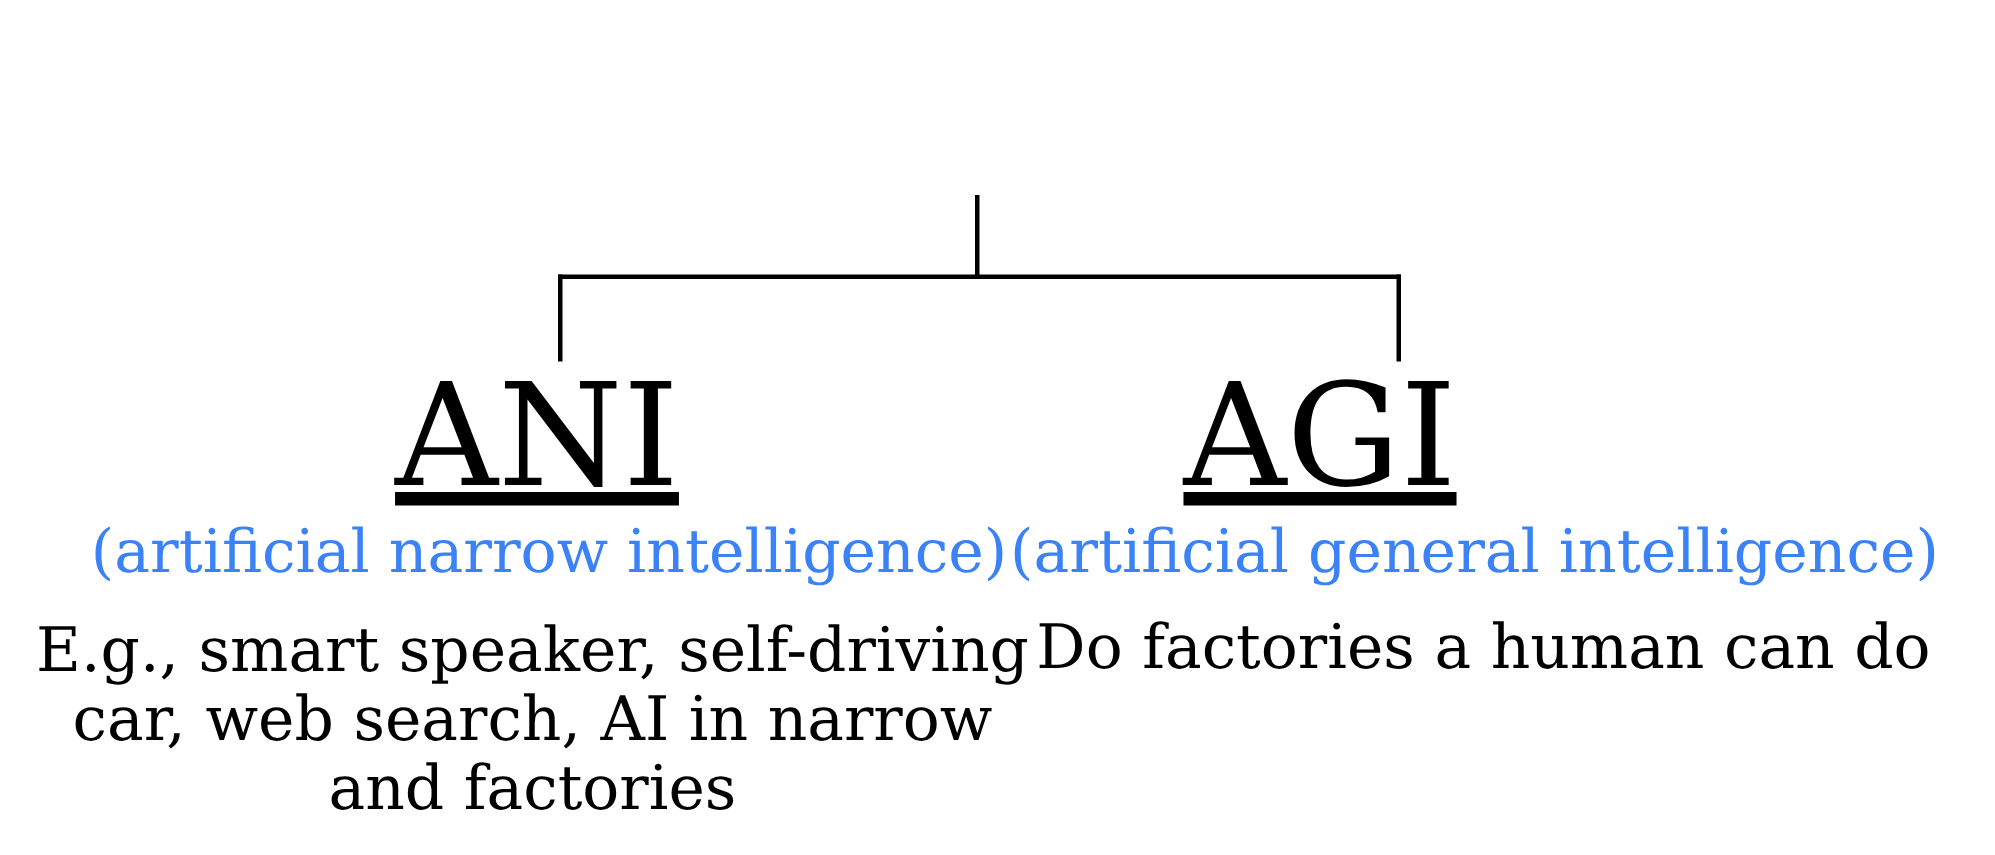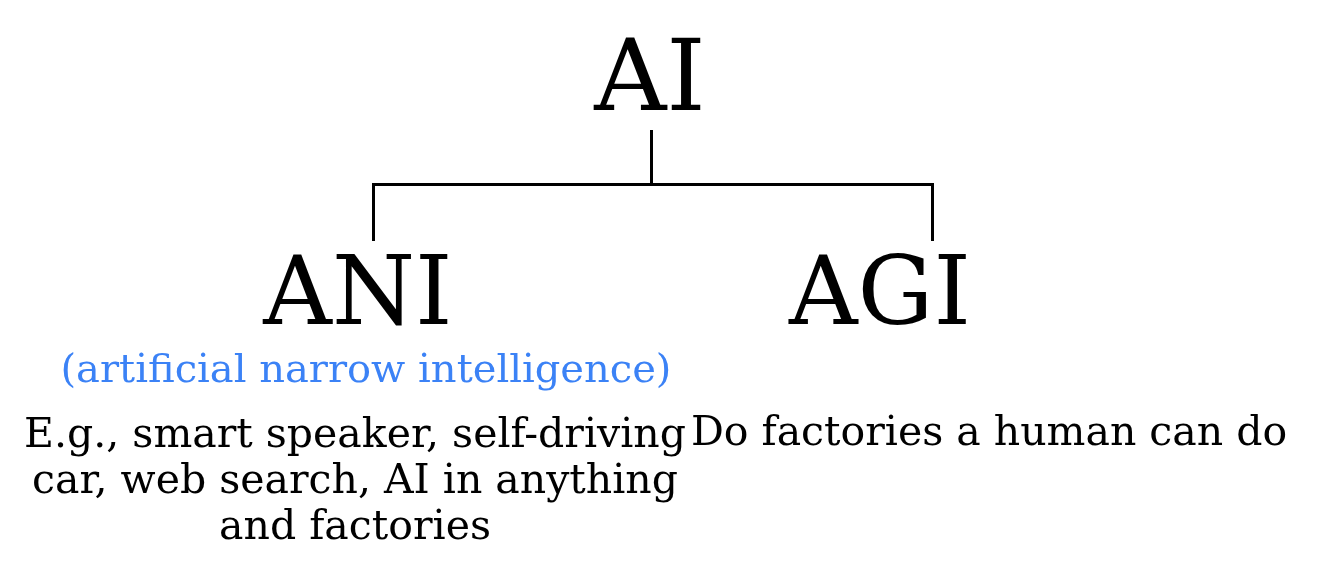--- a/index.html
+++ b/index.html
@@ -24,20 +24,21 @@
     color: #000000;
   }
   .root-label {
     top: 26px;
     left: 650px;
     font-size: 100px;
   }
   .child-label {
     top: 244px;
     font-size: 95px;
+    text-decoration: underline;
   }
   .child-label.left  { left: 358px; }
   .child-label.right { left: 880px; }
   .subtitle {
     position: absolute;
     top: 348px;
     transform: translateX(-50%);
     font-size: 40px;
     line-height: 1;
     white-space: nowrap;
@@ -63,33 +64,33 @@
   .connector.stem       { left: 650px; top: 130px; width: 3px;   height: 54px; }
   .connector.horizontal { left: 372px; top: 183px; width: 562px; height: 3px;  }
   .connector.drop-left  { left: 372px; top: 183px; width: 3px;   height: 58px; }
   .connector.drop-right { left: 931px; top: 183px; width: 3px;   height: 58px; }
 </style>
 </head>
 <body>
 
 <div class="canvas">
 
-  <div class="node-label root-label">AI</div>
 
   <div class="connector stem"></div>
   <div class="connector horizontal"></div>
   <div class="connector drop-left"></div>
   <div class="connector drop-right"></div>
 
   <div class="node-label child-label left">ANI</div>
   <div class="subtitle left">(artificial narrow intelligence)</div>
   <div class="description left">
     <div>E.g., smart speaker, self-driving</div>
-    <div>car, web search, AI in anything</div>
+    <div>car, web search, AI in narrow</div>
     <div>and factories</div>
   </div>
 
   <div class="node-label child-label right">AGI</div>
+  <div class="subtitle right">(artificial general intelligence)</div>
   <div class="description right">
     <div>Do factories a human can do</div>
   </div>
 
 </div>
 
 </body></html>

